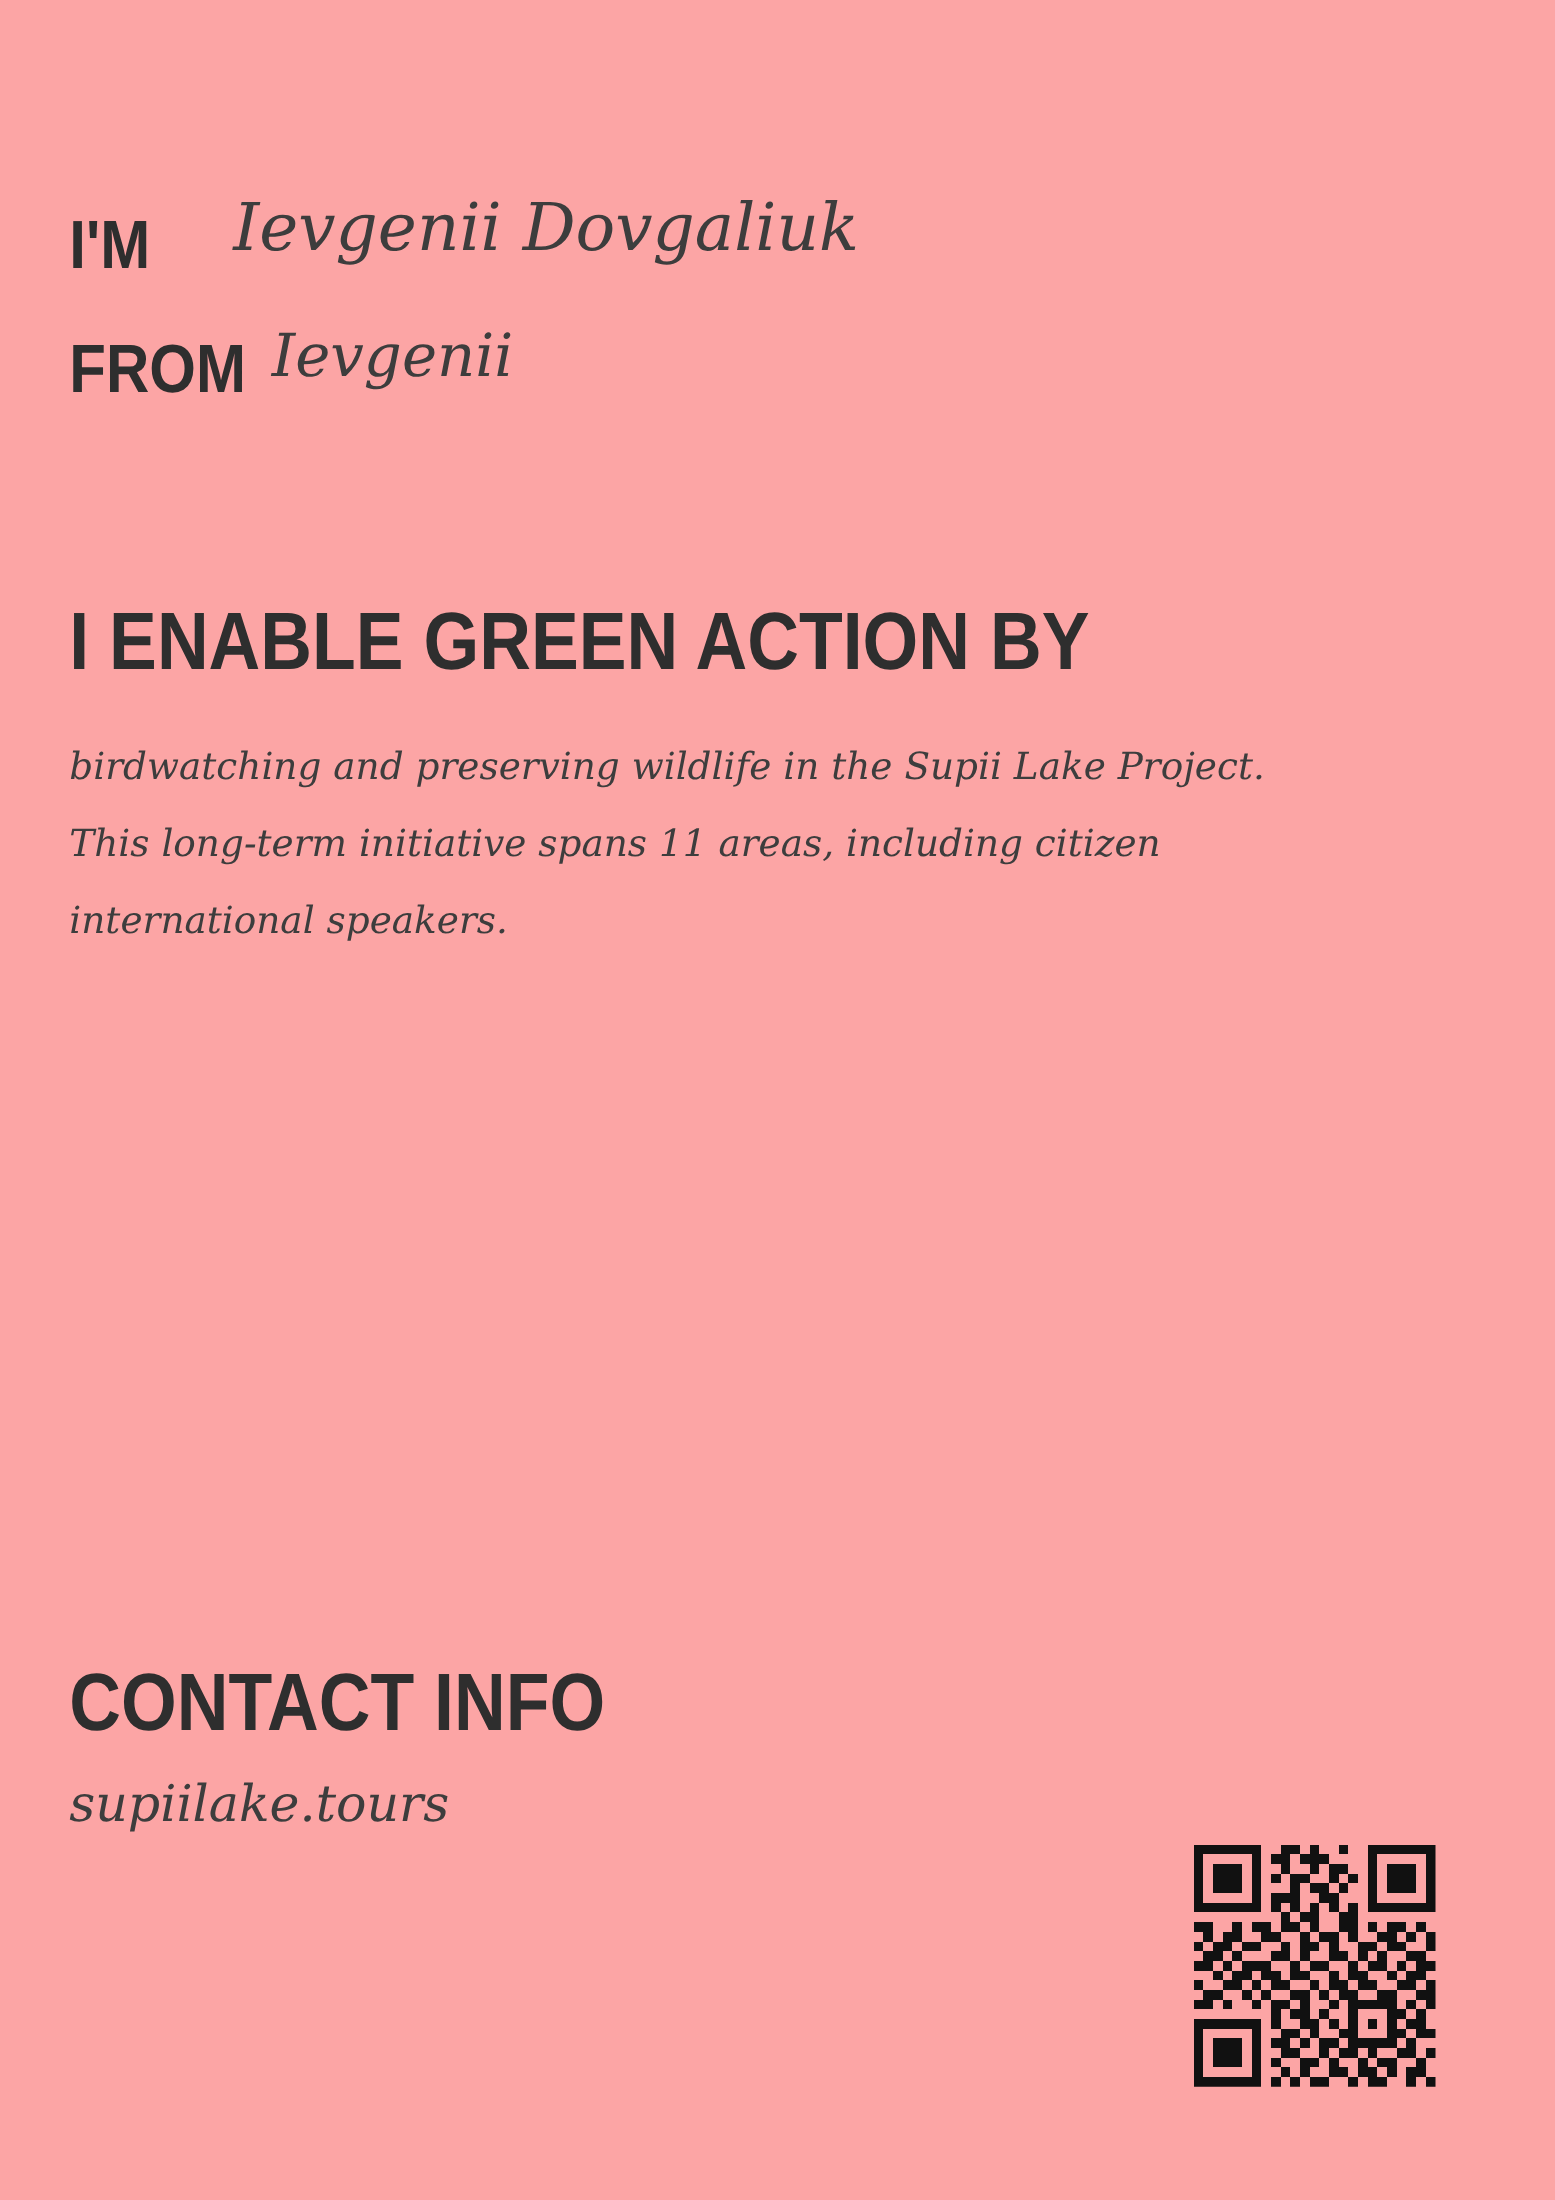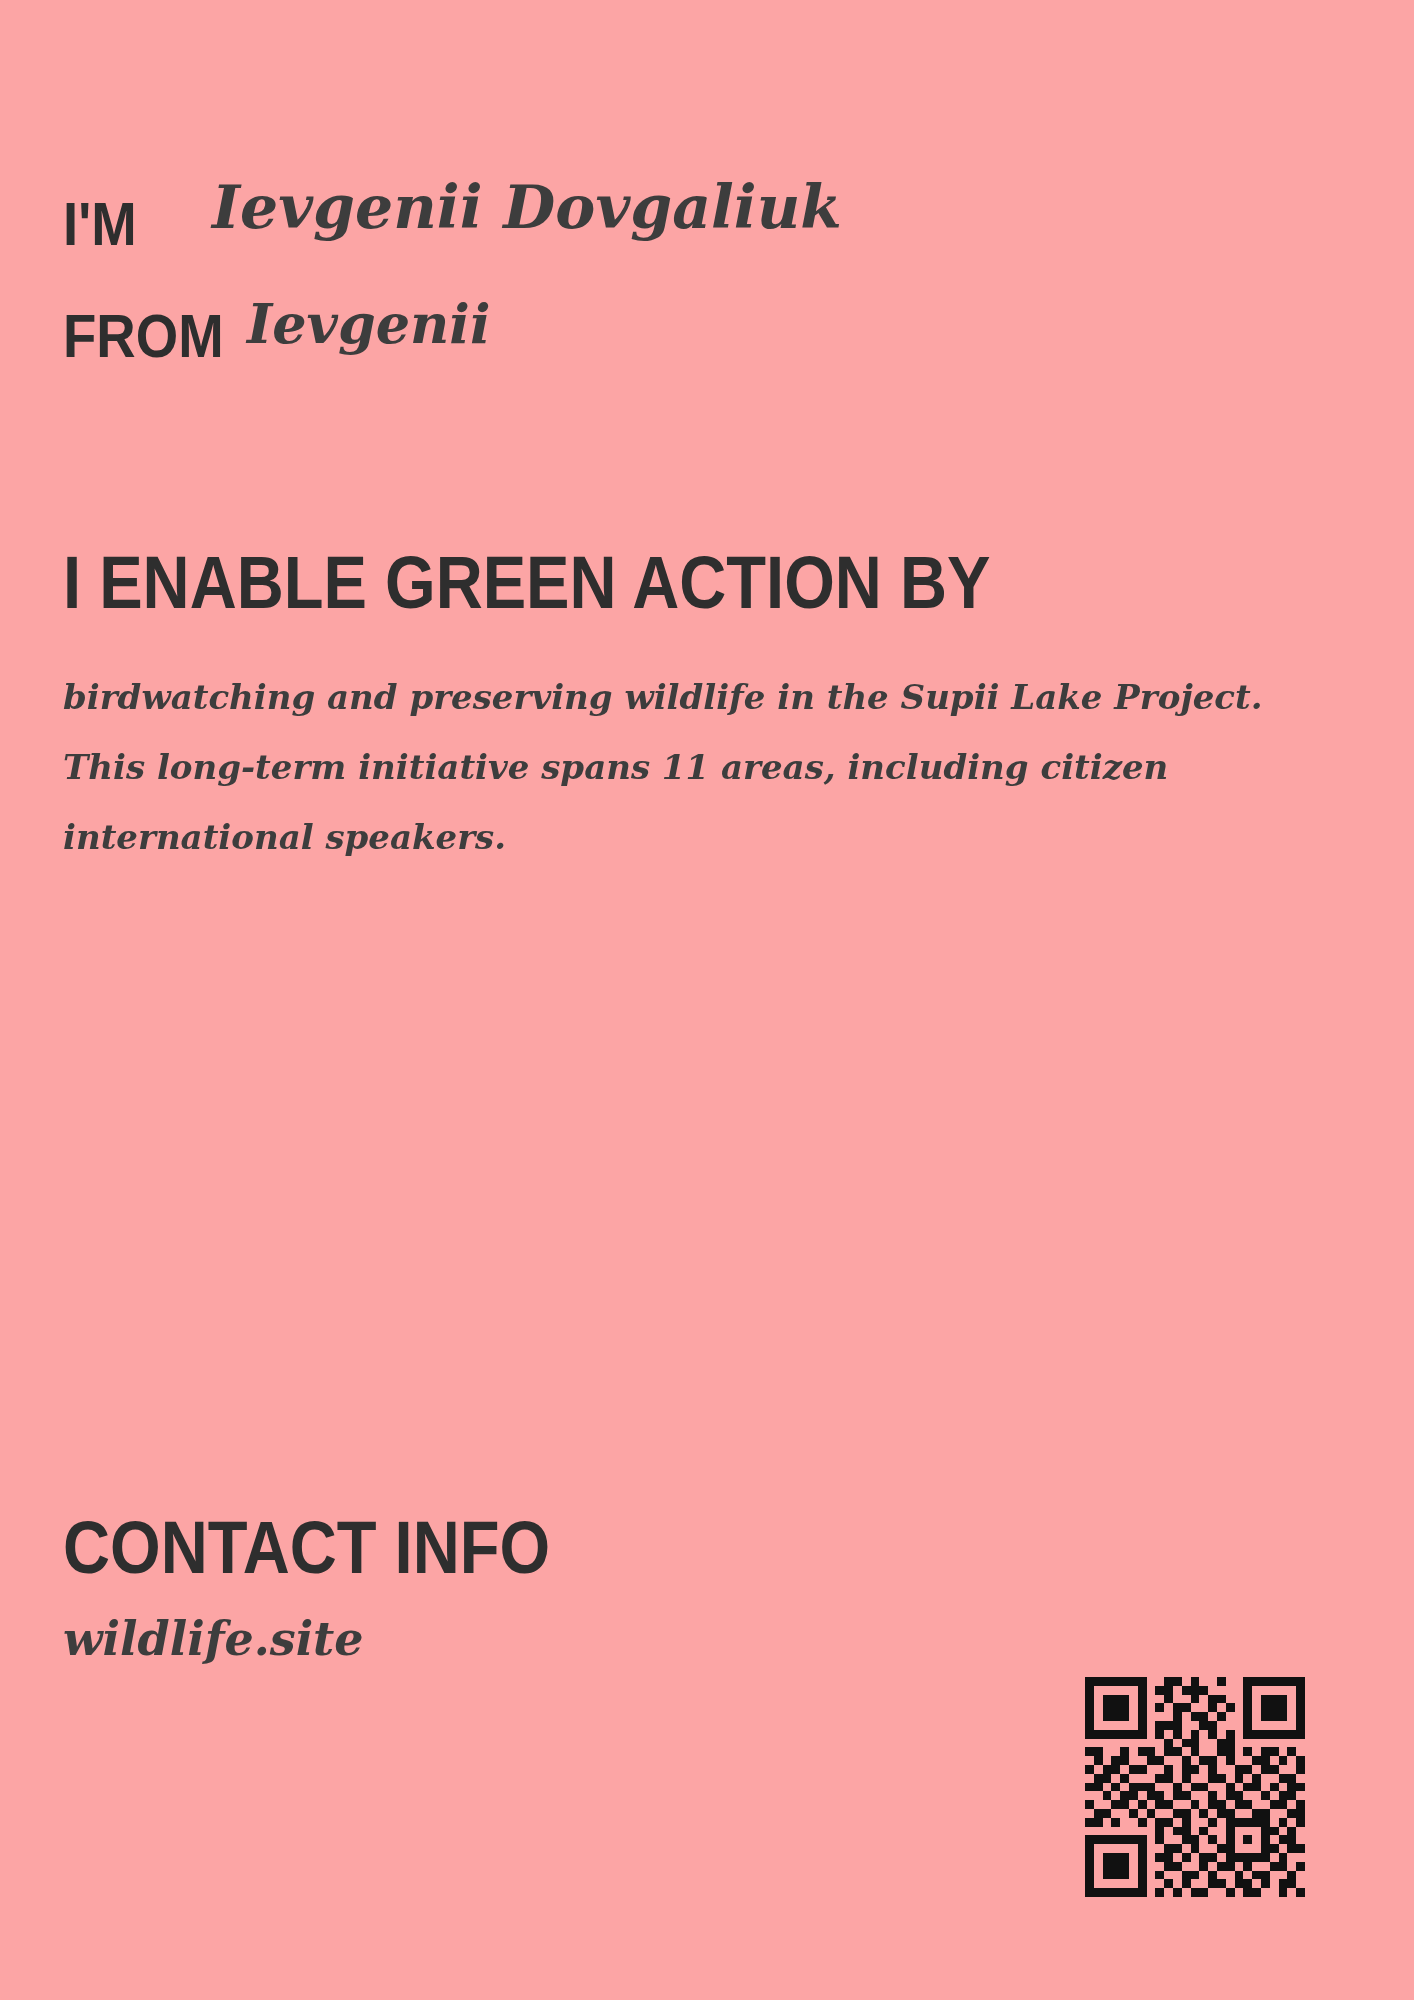--- a/index.html
+++ b/index.html
@@ -31,21 +31,20 @@
     color: #2e2e2e;
     transform: scaleX(0.88);
     transform-origin: 0 50%;
     white-space: nowrap;
   }
   .script {
     font-family: "DejaVu Serif", cursive;
     font-style: italic;
     color: #3d3d3d;
     white-space: nowrap;
-    font-weight: bold;
   }
   .script-name   { font-size: 60px; }
   .script-country{ font-size: 54px; }
   .script-body   { font-size: 34px; line-height: 70px; }
   .script-site   { font-size: 46px; }
 
   .paragraph { width: 1000px; }
 
   .qr-box { width: 220px; height: 220px; }
   .qr-box svg { display: block; width: 100%; height: 100%; shape-rendering: crispEdges; }
@@ -63,21 +62,21 @@
 
   <div class="abs heading-bold" style="left:63px; top:540px;">I ENABLE GREEN ACTION BY</div>
 
   <div class="abs paragraph" style="left:63px; top:662px;">
     <div class="script script-body">birdwatching and preserving wildlife in the Supii Lake Project.</div>
     <div class="script script-body">This long-term initiative spans 11 areas, including citizen</div>
     <div class="script script-body">international speakers.</div>
   </div>
 
   <div class="abs heading-bold" style="left:63px; top:1505px;">CONTACT INFO</div>
-  <div class="abs script script-site" style="left:63px; top:1612px;">wildlife.site</div>
+  <div class="abs script script-site" style="left:63px; top:1612px;">supiilake.tours</div>
 
   <div class="abs qr-box" style="left:1085px; top:1677px;">
     <svg viewBox="0 0 25 25" xmlns="http://www.w3.org/2000/svg" aria-hidden="true">
         <rect x="0" y="0" width="1" height="1" fill="#111111"></rect>
         <rect x="1" y="0" width="1" height="1" fill="#111111"></rect>
         <rect x="2" y="0" width="1" height="1" fill="#111111"></rect>
         <rect x="3" y="0" width="1" height="1" fill="#111111"></rect>
         <rect x="4" y="0" width="1" height="1" fill="#111111"></rect>
         <rect x="5" y="0" width="1" height="1" fill="#111111"></rect>
         <rect x="6" y="0" width="1" height="1" fill="#111111"></rect>

